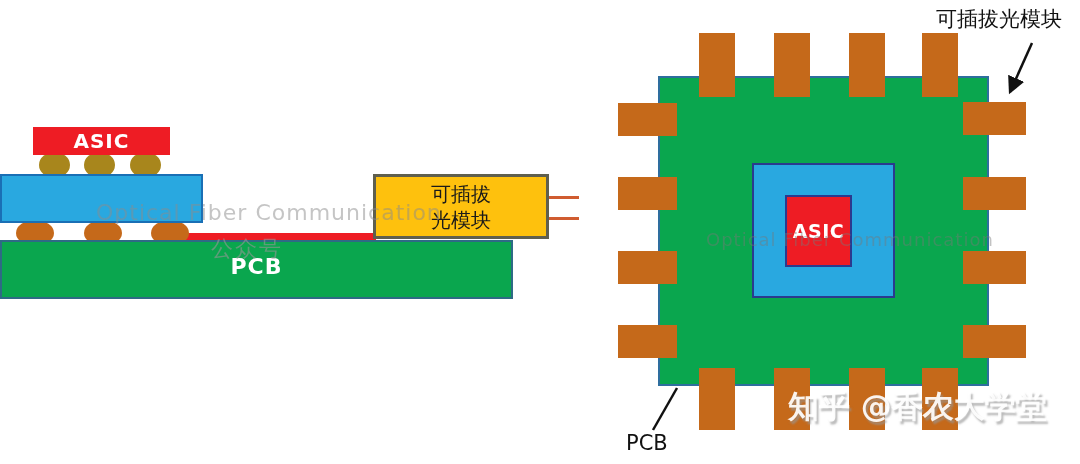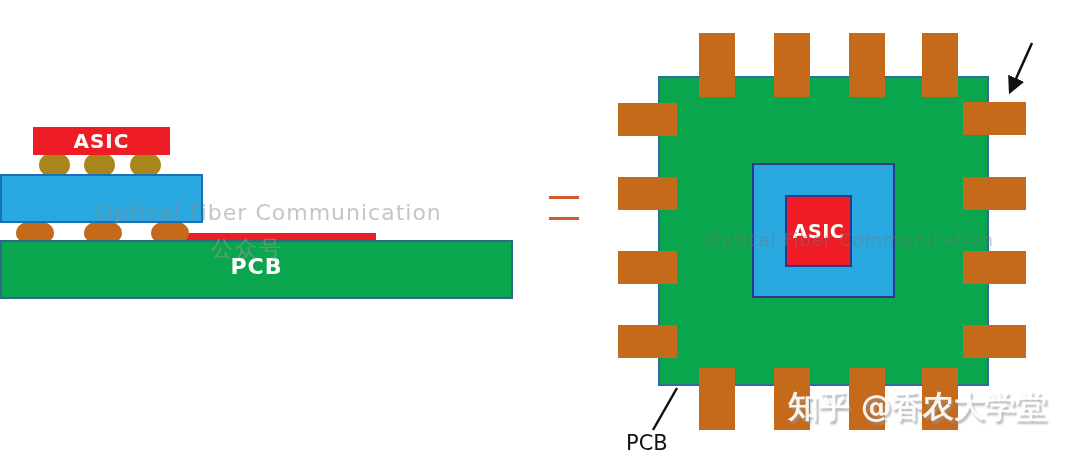--- a/index.html
+++ b/index.html
@@ -84,20 +84,24 @@
 
   <div class="abs bump orange" style="left:16px;"></div>
   <div class="abs bump orange" style="left:84px;"></div>
   <div class="abs bump orange" style="left:151px;"></div>
 
   <div class="abs trace"></div>
 
   <div class="abs pcb-side"></div>
   <div class="abs pcb-side-label">PCB</div>
 
+  <div class="abs optical-module-box">
+    <div>可插拔</div>
+    <div>光模块</div>
+  </div>
 
   <div class="abs fiber-line" style="top:196px;"></div>
   <div class="abs fiber-line" style="top:217px;"></div>
 
   <div class="abs pcb-top"></div>
 
   <div class="abs module vert" style="left:699px;top:33px;height:64px;"></div>
   <div class="abs module vert" style="left:774px;top:33px;height:64px;"></div>
   <div class="abs module vert" style="left:849px;top:33px;height:64px;"></div>
   <div class="abs module vert" style="left:922px;top:33px;height:64px;"></div>
@@ -113,20 +117,21 @@
   <div class="abs module horiz" style="left:618px;top:325px;width:59px;"></div>
 
   <div class="abs module horiz" style="left:963px;top:102px;width:63px;"></div>
   <div class="abs module horiz" style="left:963px;top:177px;width:63px;"></div>
   <div class="abs module horiz" style="left:963px;top:251px;width:63px;"></div>
   <div class="abs module horiz" style="left:963px;top:325px;width:63px;"></div>
 
   <div class="abs substrate-top"></div>
   <div class="abs asic-top">ASIC</div>
 
+  <div class="abs callout module-callout">可插拔光模块</div>
   <div class="abs callout pcb-callout">PCB</div>
 
   <svg class="abs overlay-svg" width="1080" height="464" viewBox="0 0 1080 464">
     <defs>
       <marker id="ah" markerWidth="9" markerHeight="9" refX="6" refY="3.5" orient="auto">
         <path d="M0,0 L7,3.5 L0,7 Z" fill="#111"></path>
       </marker>
     </defs>
     <line x1="1032" y1="43" x2="1010" y2="92" stroke="#111" stroke-width="2.5" marker-end="url(#ah)"></line>
     <line x1="677" y1="388" x2="653" y2="430" stroke="#111" stroke-width="2.5"></line>

